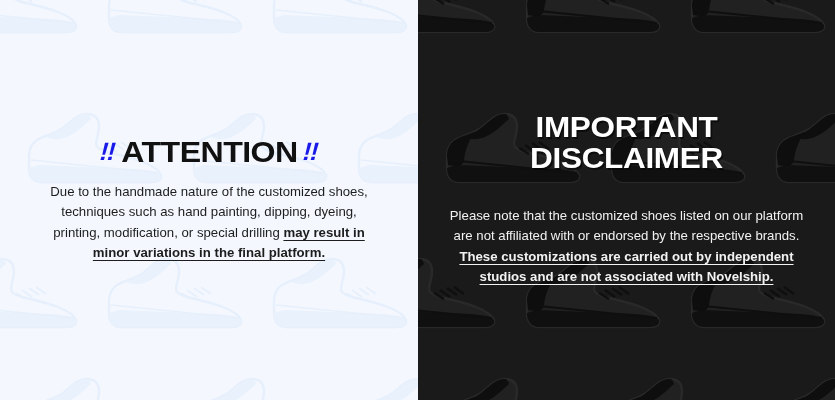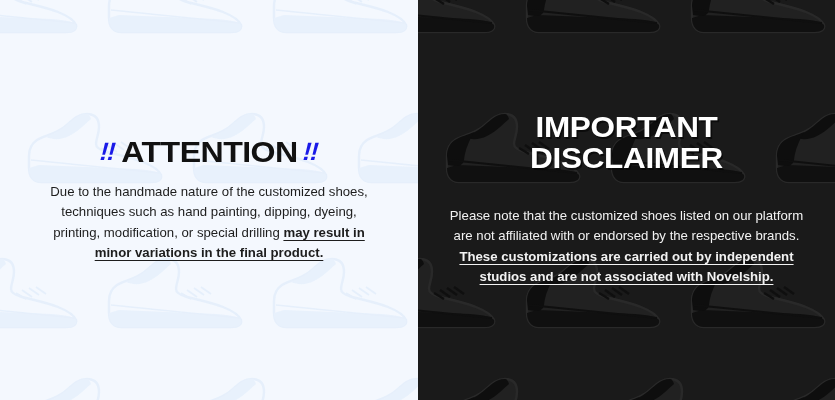--- a/index.html
+++ b/index.html
@@ -153,21 +153,21 @@
     </svg>
 
     <div class="panel-content">
 
       <div class="attention-row">
         <span class="bang" style="color:#1a1ae8">!!</span>
         <span class="attention-word">ATTENTION</span>
         <span class="bang" style="color:#1a1ae8">!!</span>
       </div>
 
-      <p class="body-copy"><span>Due to the handmade nature of the customized shoes, techniques such as hand painting, dipping, dyeing, printing, modification, or special drilling </span><span class="emph">may result in minor variations in the final product.</span></p>
+      <p class="body-copy"><span>Due to the handmade nature of the customized shoes, techniques such as hand painting, dipping, dyeing, printing, modification, or special drilling </span><span class="emph">may result in minor variations in the final platform.</span></p>
 
     </div>
   </div>
 
   <div class="panel panel-right">
 
     <svg class="pattern" viewBox="0 0 417 400" preserveAspectRatio="xMidYMid slice" aria-hidden="true">
       <defs>
         <g id="sneakerD">
           <path d="M4 46 C4 40 6 34 12 30 C20 25 30 24 38 18 C46 12 52 4 62 4

